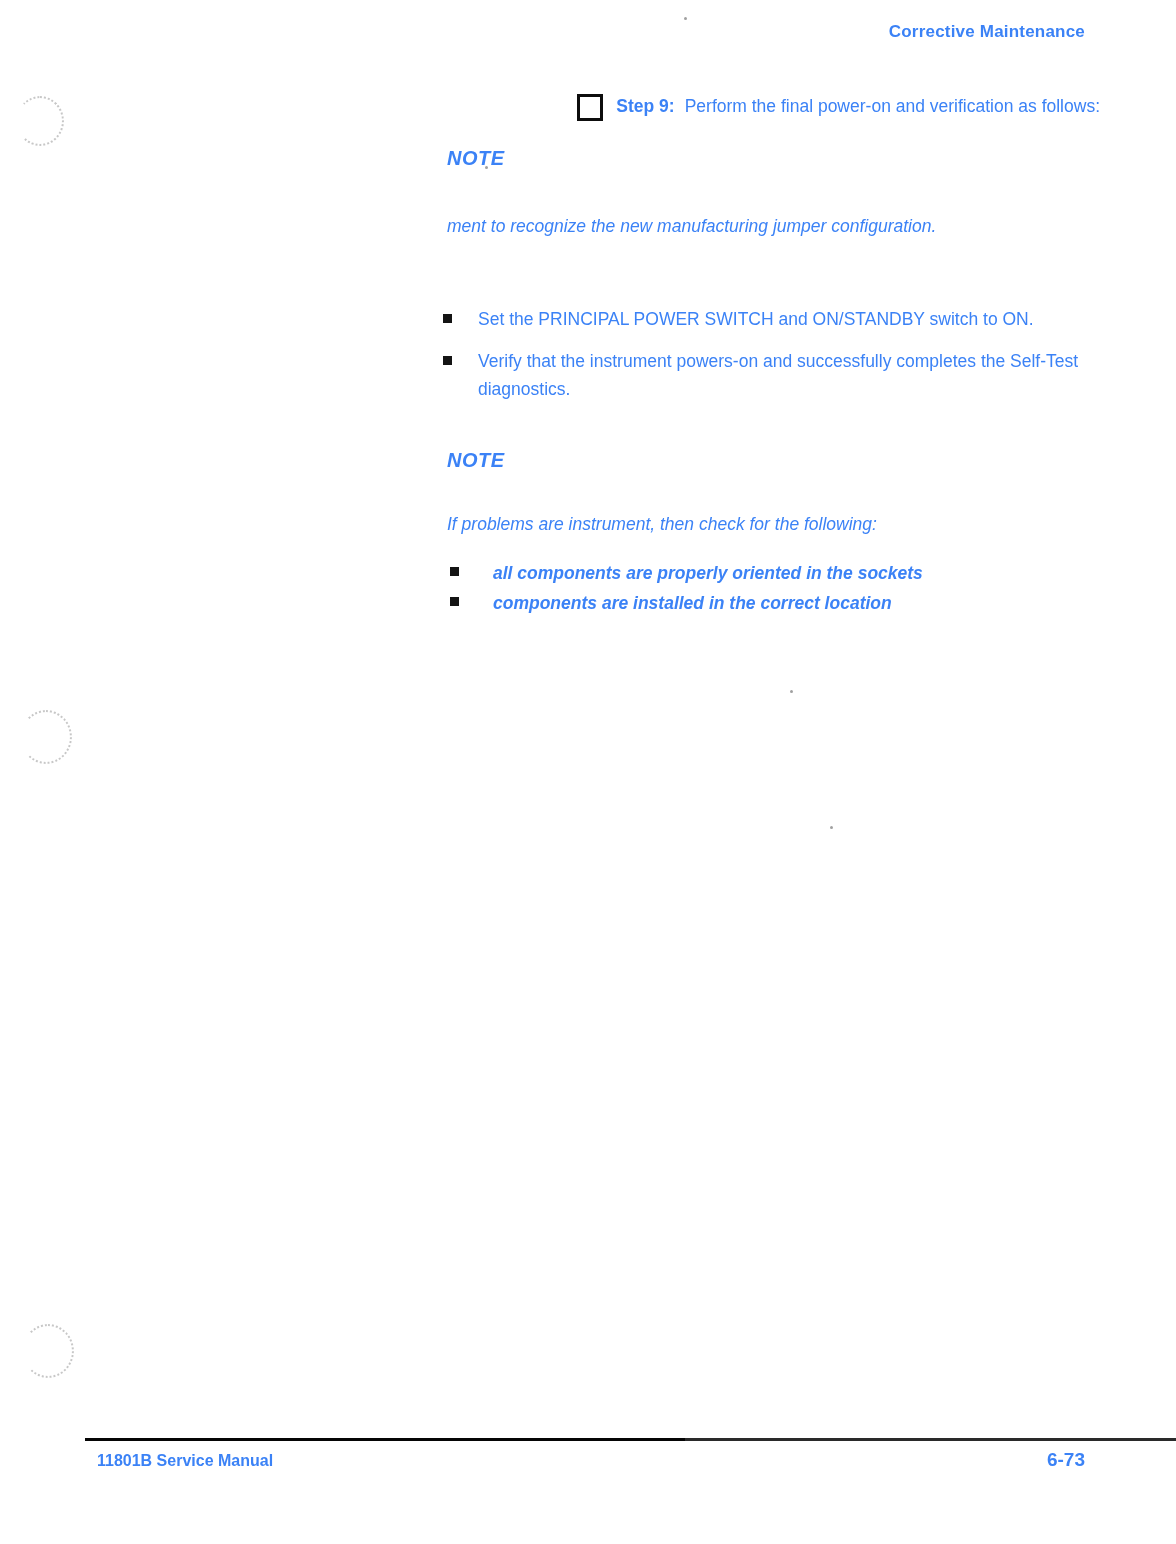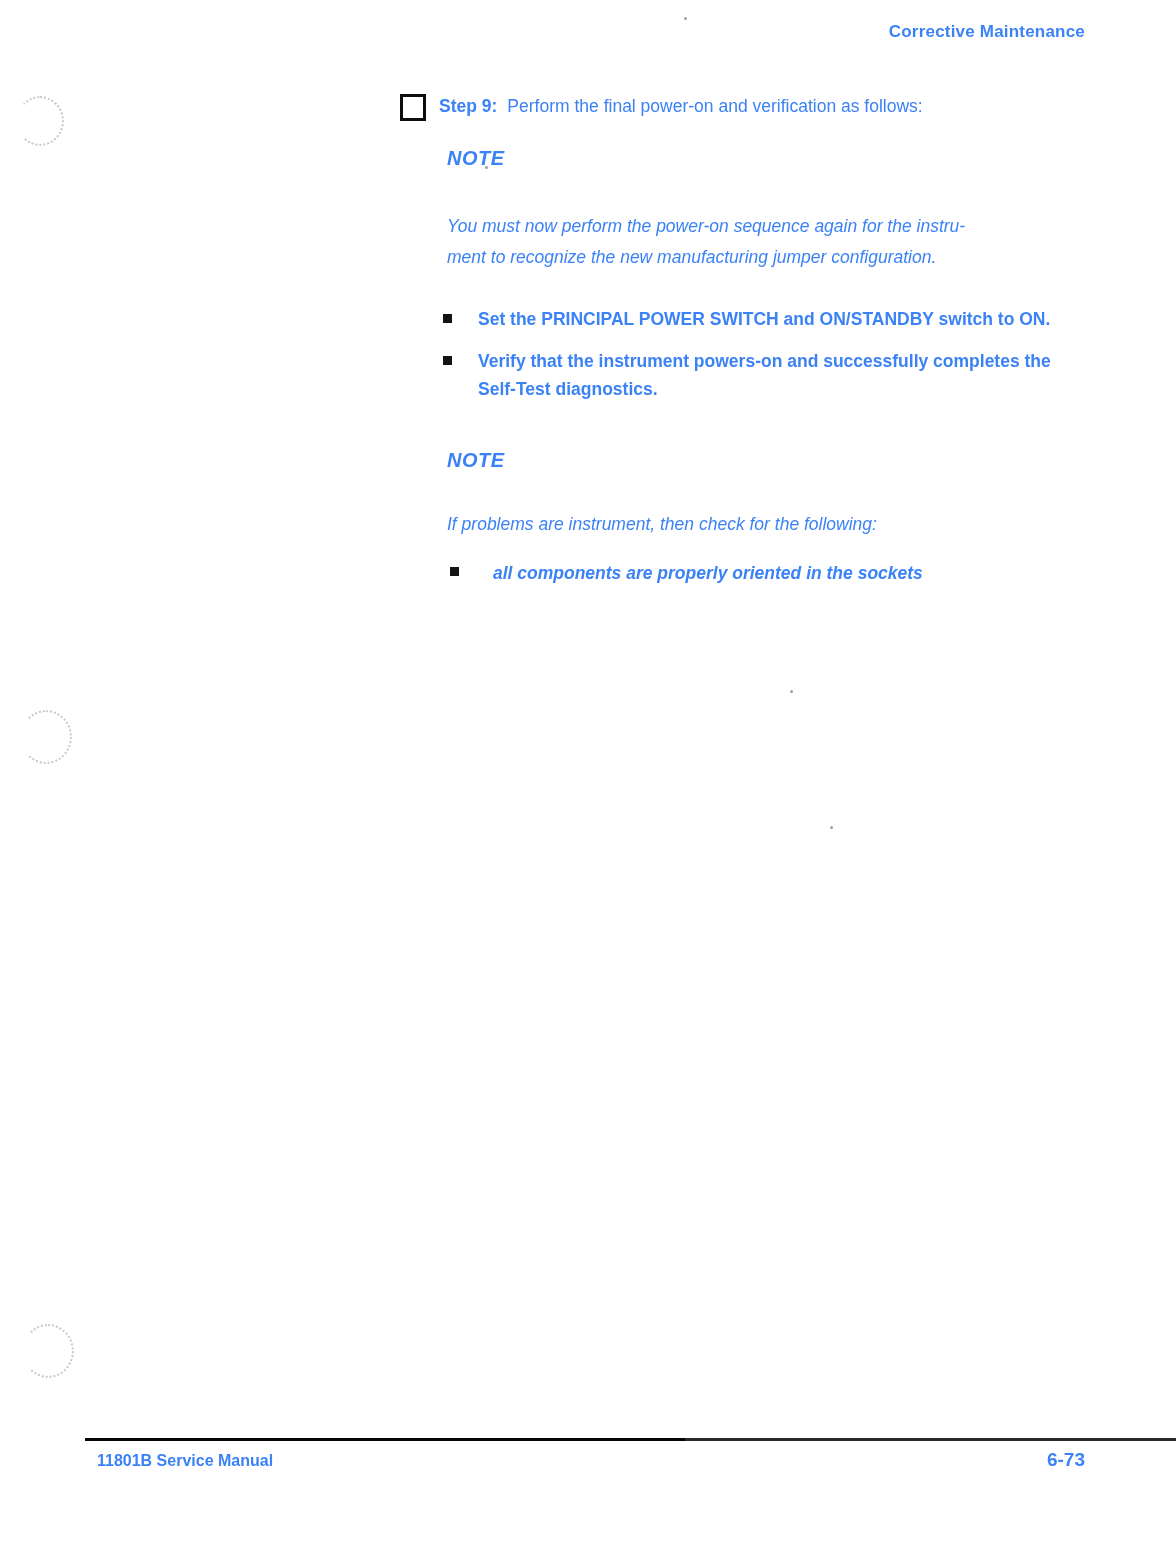--- a/index.html
+++ b/index.html
@@ -25,20 +25,21 @@
   }
 
   
   .step-row {
     position: absolute;
     top: 93px;
     left: 400px;
     width: 700px;
     display: flex;
     align-items: flex-start;
+    justify-content: flex-end;
   }
   .checkbox {
     width: 20px;
     height: 21px;
     border: 3px solid #0d0d0d;
     background: #fff;
     margin-top: 1px;
     flex: 0 0 auto;
   }
   .step-text {
@@ -72,21 +73,21 @@
   }
   .note1-body { top: 211px; }
   .note2-intro { top: 509px; }
   .note-body .line { display: block; }
 
   
   .bullet-list { position: absolute; }
   .list-plain { top: 305px; left: 443px; width: 660px; }
   .list-italic { top: 558px; left: 450px; width: 660px; }
   .bullet-item { display: flex; align-items: flex-start; }
-  .list-plain .bullet-item { margin-bottom: 14px; font-weight: bold; }
+  .list-plain .bullet-item { margin-bottom: 14px; }
   .list-italic .bullet-item { margin-bottom: 0; }
   .bullet-square {
     flex: 0 0 auto;
     width: 9px;
     height: 9px;
     background: #141414;
     margin-top: 9px;
   }
   .list-plain .bullet-text {
     margin-left: 26px;
@@ -169,21 +170,20 @@
   <div class="step-row">
     <div class="checkbox"></div>
     <div class="step-text">
       <span class="step-label">Step 9:</span><span>Perform the final power-on and verification as follows:</span>
     </div>
   </div>
 
   <div class="note-heading note1-heading">NOTE</div>
 
   <div class="note-body note1-body">
-    <span class="line">You must now perform the power-on sequence again for the instru-</span>
     <span class="line">ment to recognize the new manufacturing jumper configuration.</span>
   </div>
 
   <div class="bullet-list list-plain">
     <div class="bullet-item">
       <div class="bullet-square"></div>
       <div class="bullet-text">Set the PRINCIPAL POWER SWITCH and ON/STANDBY switch to ON.</div>
     </div>
     <div class="bullet-item">
       <div class="bullet-square"></div>
@@ -192,20 +192,24 @@
   </div>
 
   <div class="note-heading note2-heading">NOTE</div>
 
   <div class="note-body note2-intro">If problems are instrument, then check for the following:</div>
 
   <div class="bullet-list list-italic">
     <div class="bullet-item">
       <div class="bullet-square"></div>
       <div class="bullet-text">all components are properly oriented in the sockets</div>
+    </div>
+    <div class="bullet-item">
+      <div class="bullet-square"></div>
+      <div class="bullet-text">components are installed in the correct location</div>
     </div>
   </div>
 
   <div class="footer-rule"></div>
   <div class="footer-left">11801B Service Manual</div>
   <div class="footer-right">6-73</div>
 
 </div>
 
 </body></html>

